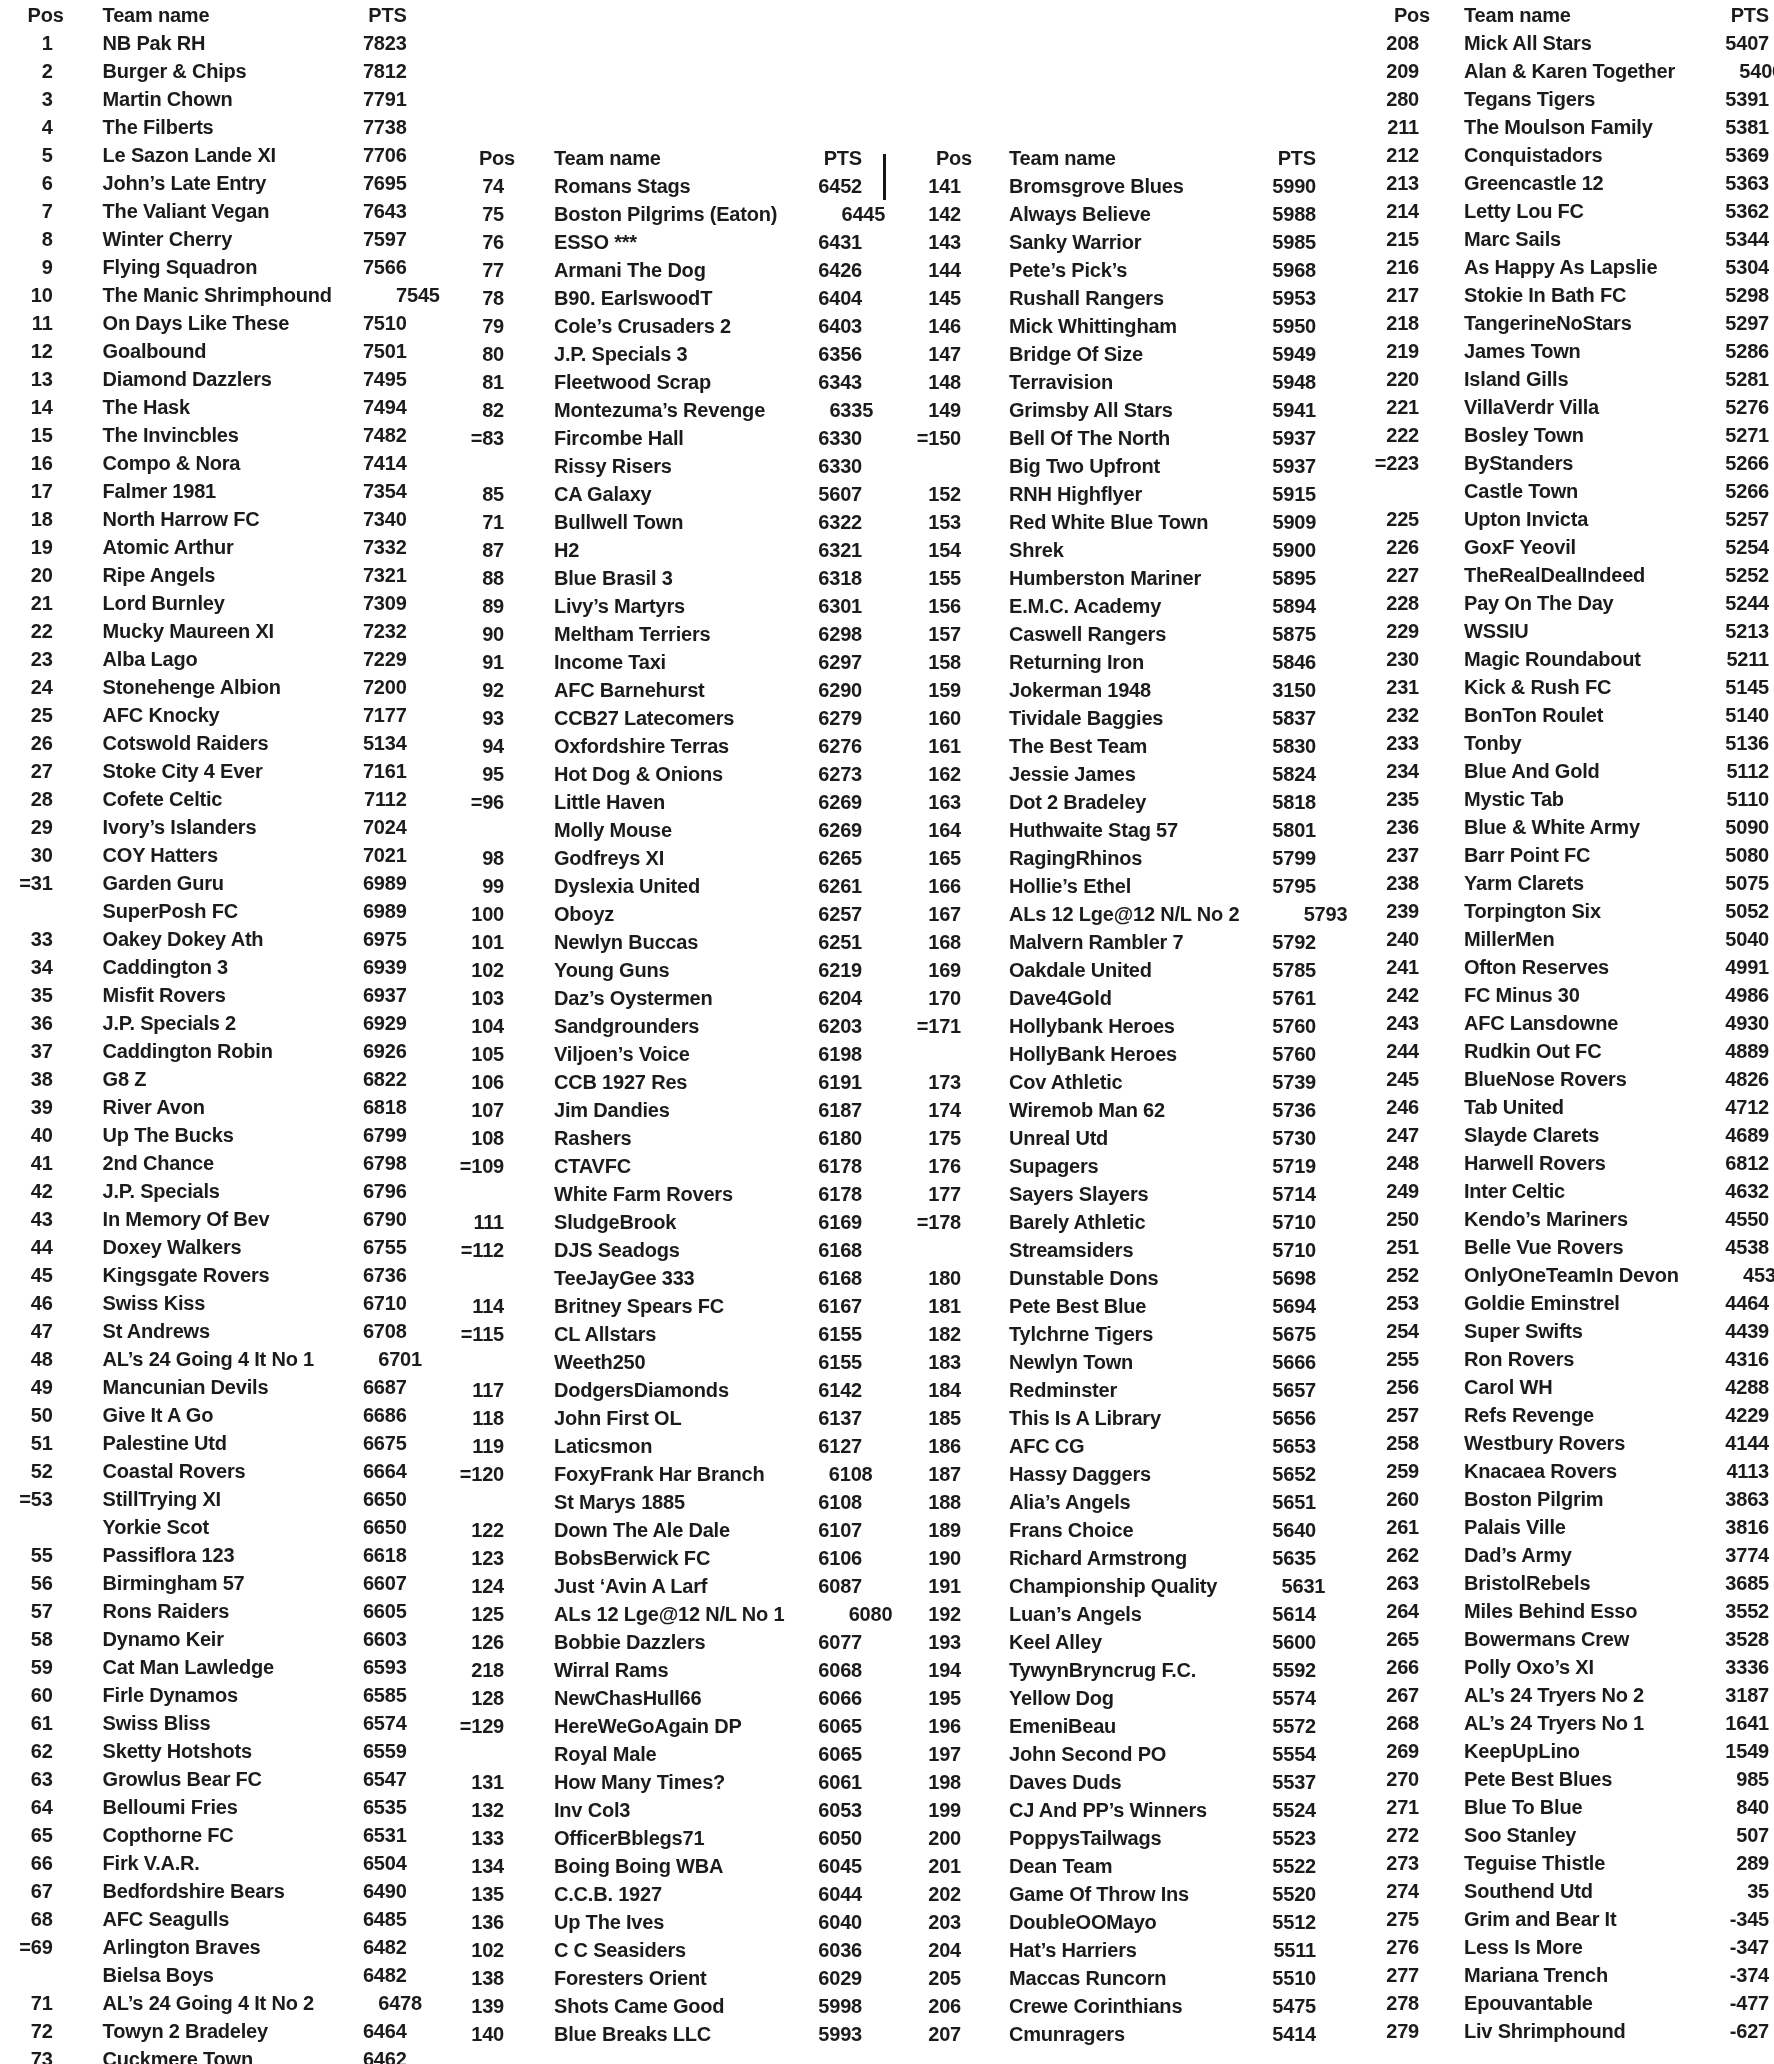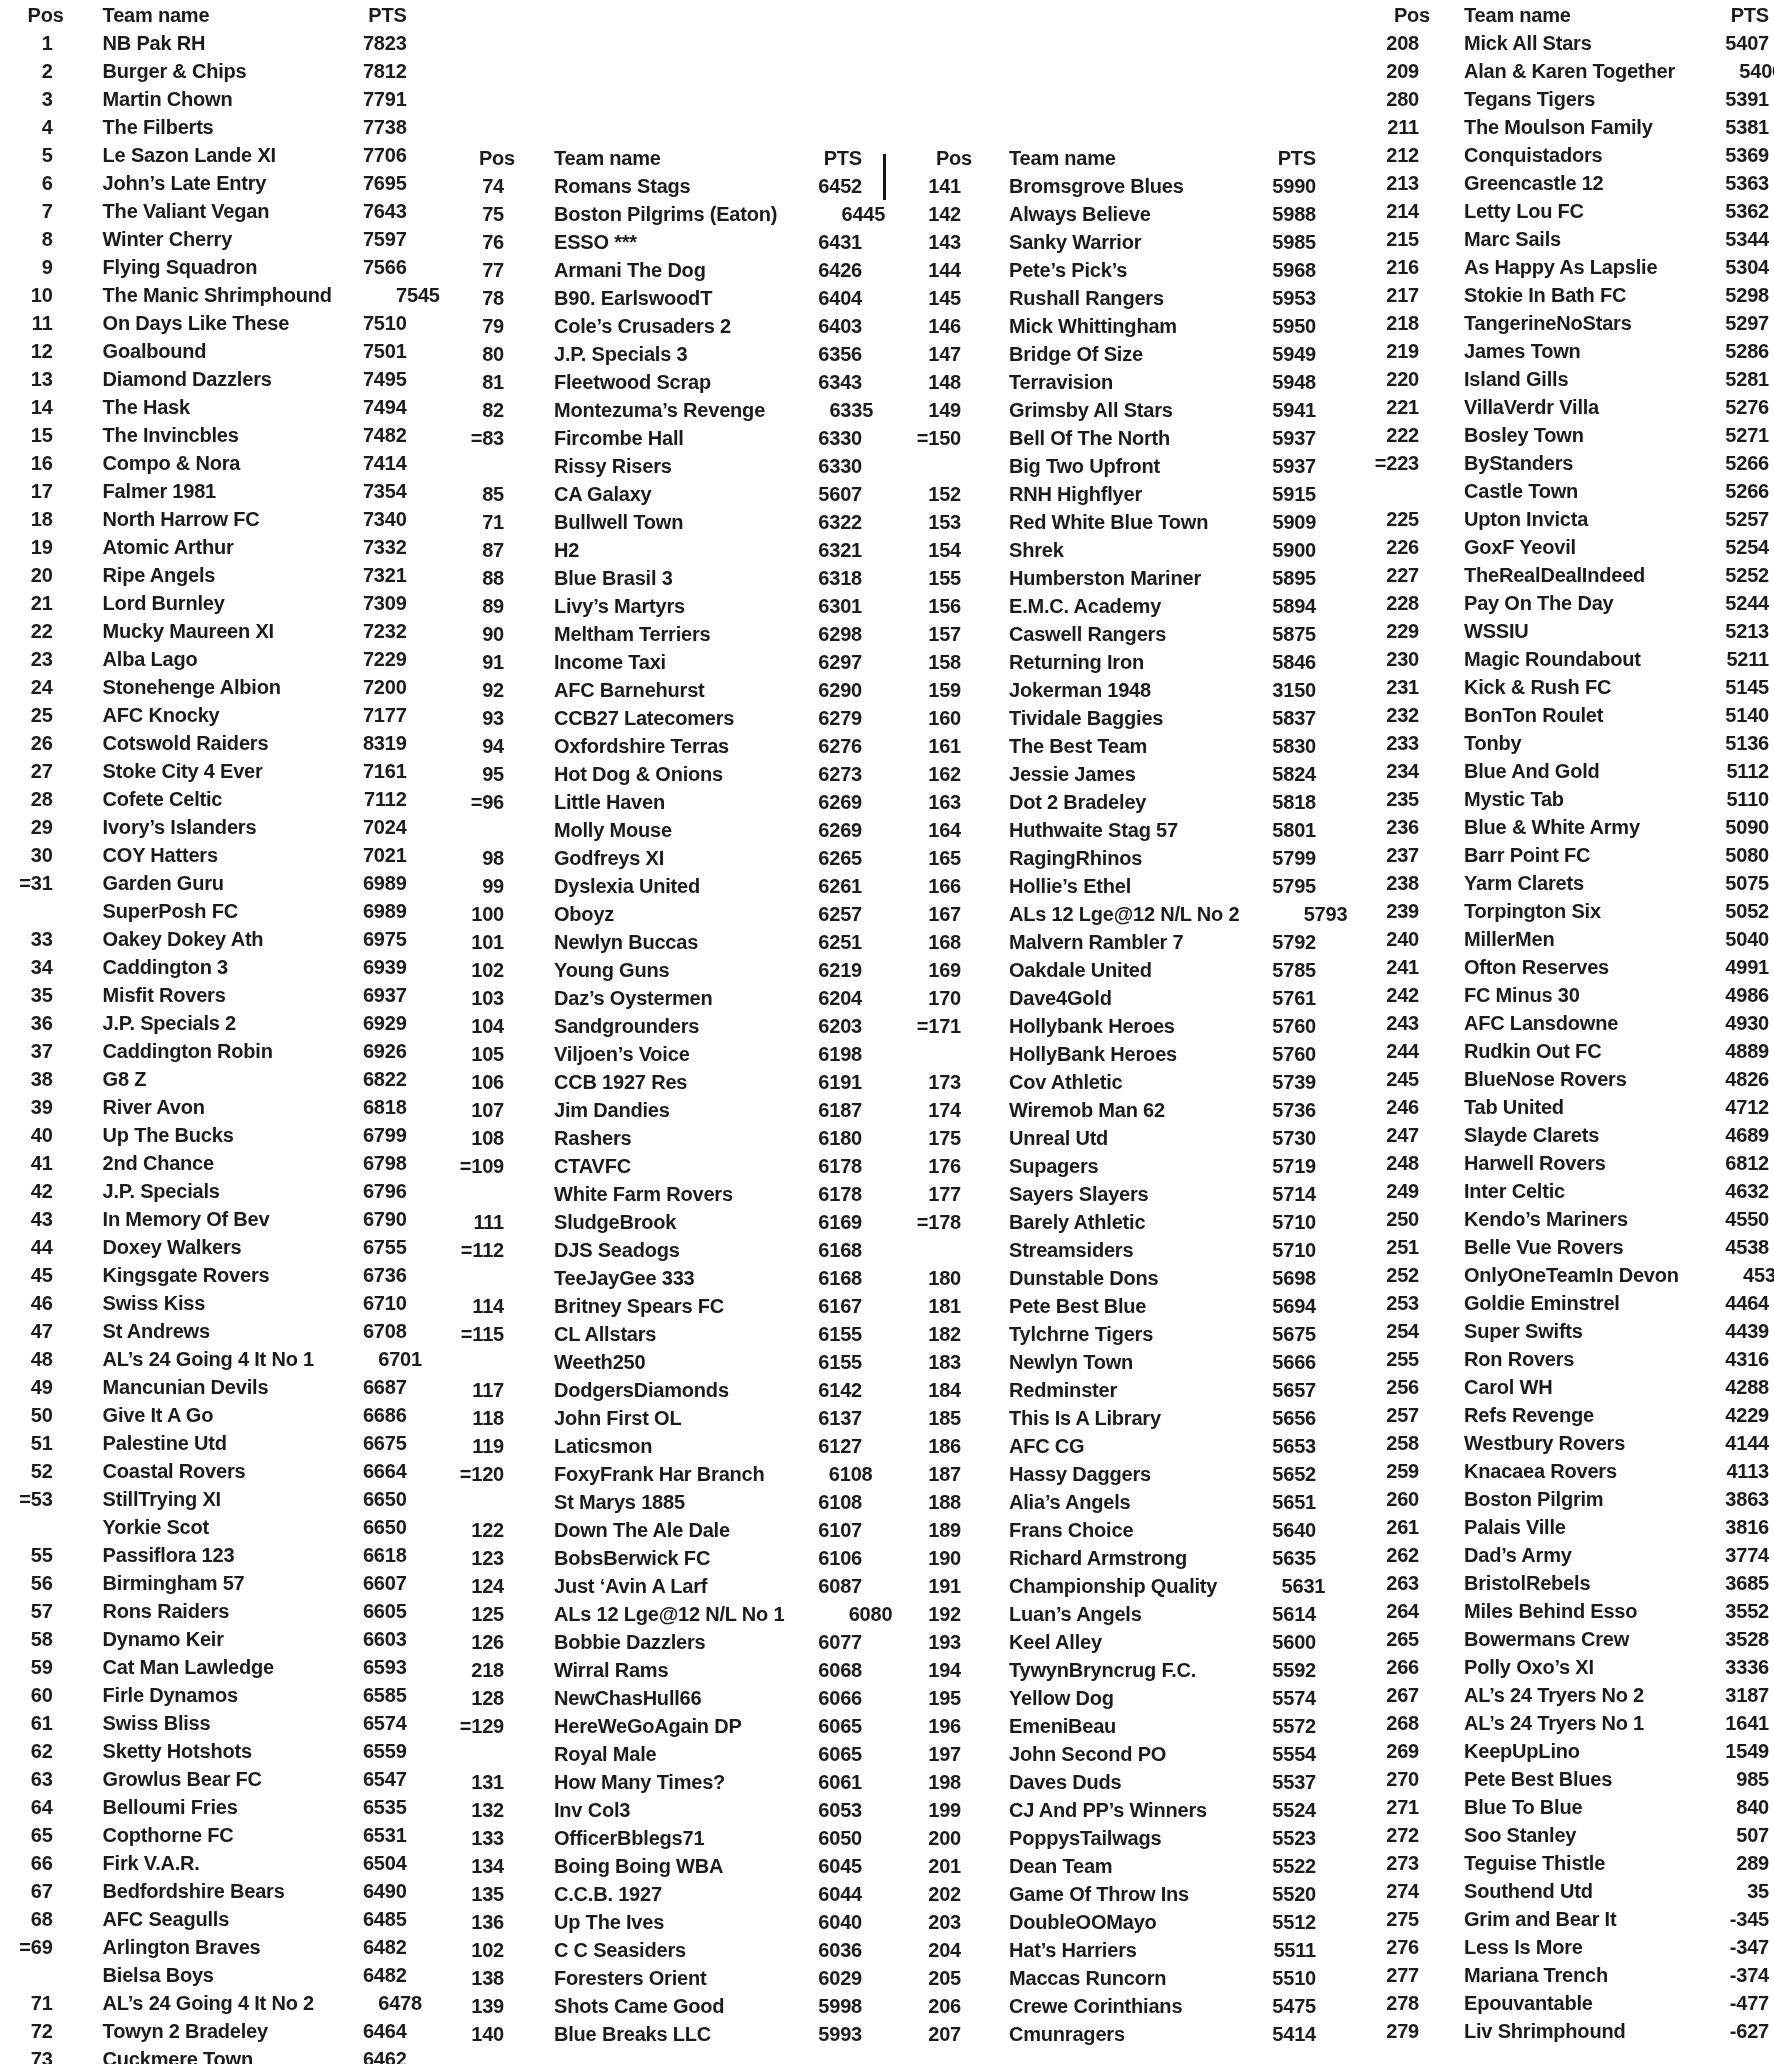--- a/index.html
+++ b/index.html
@@ -156,21 +156,21 @@
         <span class="pts-cell">7200</span>
       </div>
       <div class="row">
         <span class="pos-cell">25</span>
         <span class="team-cell">AFC Knocky</span>
         <span class="pts-cell">7177</span>
       </div>
       <div class="row">
         <span class="pos-cell">26</span>
         <span class="team-cell">Cotswold Raiders</span>
-        <span class="pts-cell">8319</span>
+        <span class="pts-cell">5134</span>
       </div>
       <div class="row">
         <span class="pos-cell">27</span>
         <span class="team-cell">Stoke City 4 Ever</span>
         <span class="pts-cell">7161</span>
       </div>
       <div class="row">
         <span class="pos-cell">28</span>
         <span class="team-cell">Cofete Celtic</span>
         <span class="pts-cell">7112</span>

